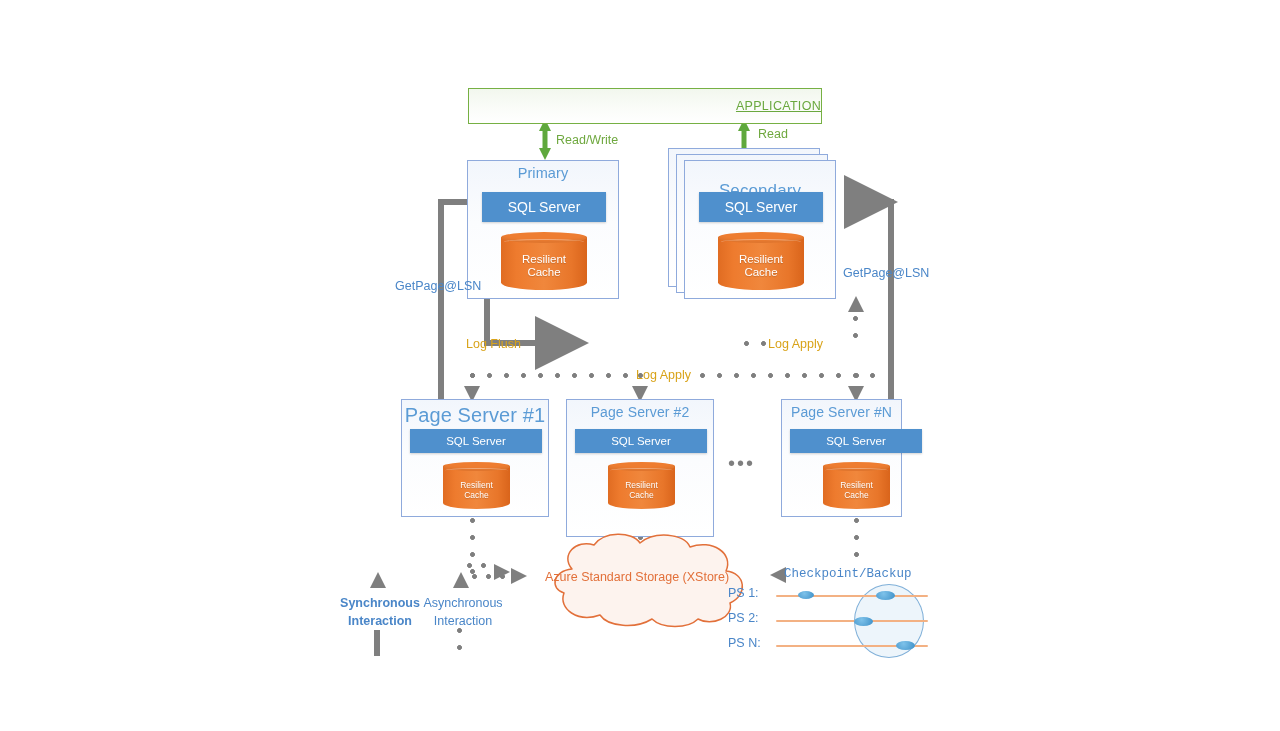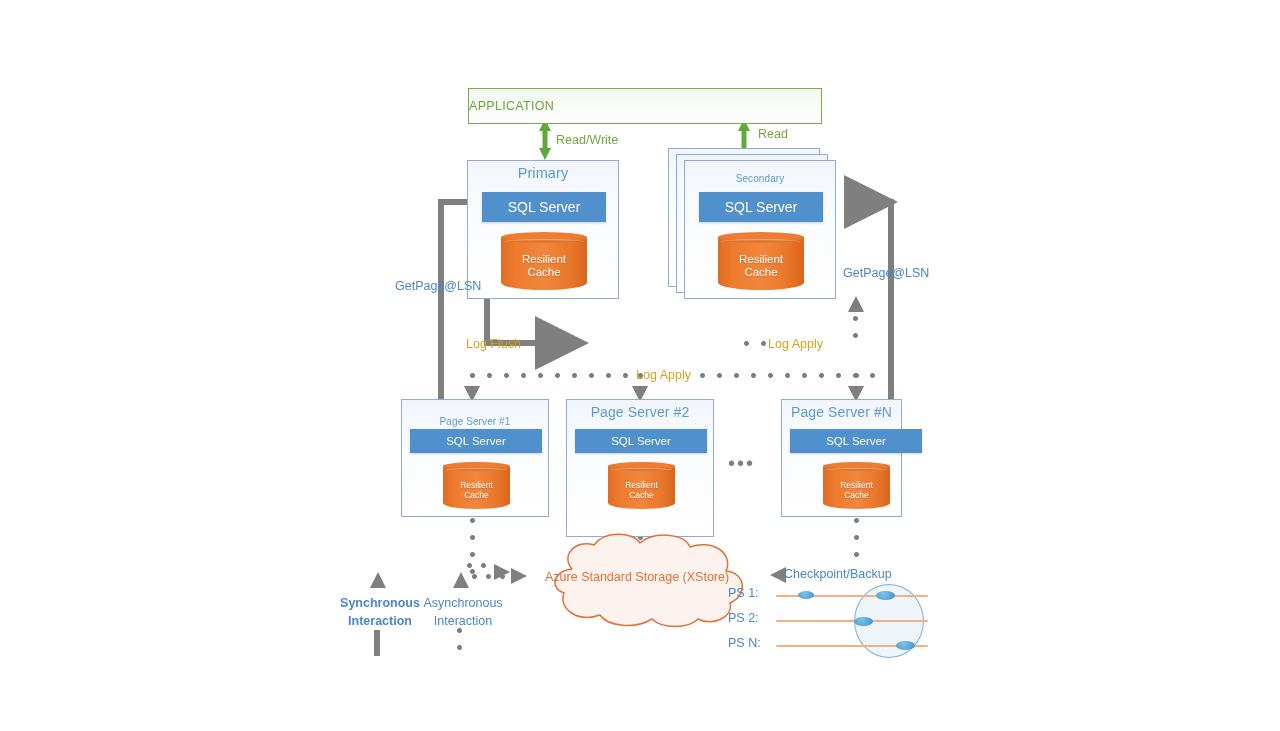--- a/index.html
+++ b/index.html
@@ -49,22 +49,22 @@
   .cyl .lbl{
     position:absolute;left:0;right:0;top:34%;
     text-align:center;color:#fff;line-height:1.12;
     text-shadow:0 1px 1px rgba(0,0,0,.18);
   }
 
   
   #application{
     border:1px solid #76B043;
     background:linear-gradient(to bottom,#F2F7EE 0%,#FAFCF8 55%,#FFFFFF 100%);
-    display:flex;align-items:center;justify-content:flex-start;
-    color:#6AA83E;font-size:12.5px;letter-spacing:.3px;
+    display:flex;align-items:center;justify-content:flex-end;
+    color:#6AA83E;font-size:12.5px;letter-spacing:.3px;text-decoration:underline;
   }
 
   
   .lbl-blue{position:absolute;color:#4A86C8;white-space:nowrap;}
   .lbl-green{position:absolute;color:#6FA83F;white-space:nowrap;}
   .lbl-gold{position:absolute;color:#D9A319;white-space:nowrap;}
   .lbl-orange{position:absolute;color:#E2703A;white-space:nowrap;}
 
   
   .dots-h{
@@ -230,21 +230,21 @@
       <div class="lbl" style="font-size:11.5px;">
         <div>Resilient</div>
         <div>Cache</div>
       </div>
     </div>
   </div>
 
   <div class="stackcopy" style="left:668px;top:148px;width:152px;height:139px;"></div>
   <div class="stackcopy" style="left:676px;top:154px;width:152px;height:139px;"></div>
   <div class="node" style="left:684px;top:160px;width:152px;height:139px;">
-    <div class="node-title" style="top:12px;font-size:10px;">Secondary</div>
+    <div class="node-title" style="top:20px;font-size:17px;">Secondary</div>
     <div class="sqlbox" style="left:14px;top:31px;width:124px;height:30px;font-size:14px;">
       <span>SQL Server</span>
     </div>
     <div class="cyl" style="left:33px;top:71px;width:86px;height:62px;">
       <div class="shadow"></div>
       <div class="body"></div>
       <div class="top"></div>
       <div class="ring"></div>
       <div class="lbl" style="font-size:11.5px;">
         <div>Resilient</div>
@@ -254,21 +254,21 @@
   </div>
 
   <div class="lbl-blue" style="left:395px;top:279px;font-size:12.5px;">GetPage@LSN</div>
   <div class="lbl-blue" style="left:843px;top:266px;font-size:12.5px;">GetPage@LSN</div>
 
   <div class="lbl-gold" style="left:466px;top:337px;font-size:12.5px;">Log Flush</div>
   <div class="lbl-gold" style="left:768px;top:337px;font-size:12.5px;">Log Apply</div>
   <div class="lbl-gold" style="left:636px;top:368px;font-size:12.5px;">Log Apply</div>
 
   <div class="node" style="left:401px;top:399px;width:148px;height:118px;">
-    <div class="node-title" style="top:16px;font-size:10px;">Page Server #1</div>
+    <div class="node-title" style="top:4px;font-size:20px;">Page Server #1</div>
     <div class="sqlbox" style="left:8px;top:29px;width:132px;height:24px;font-size:11.5px;">
       <span>SQL Server</span>
     </div>
     <div class="cyl" style="left:41px;top:62px;width:67px;height:50px;">
       <div class="shadow"></div>
       <div class="body"></div>
       <div class="top"></div>
       <div class="ring"></div>
       <div class="lbl" style="font-size:8.5px;top:38%;">
         <div>Resilient</div>
@@ -314,21 +314,21 @@
   </div>
 
   <svg class="abs" style="left:520px;top:533px;width:260px;height:92px;" viewBox="0 0 260 92">
     <path d="M52,36 C40,22 56,6 74,12 C84,-2 112,-2 120,10
              C134,-2 164,0 170,14 C192,6 214,20 206,38
              C226,40 228,62 210,70 C214,84 192,94 178,86
              C168,96 142,96 132,86 C116,96 88,94 80,82
              C58,90 38,76 44,60 C30,56 32,38 52,36 Z" fill="#FDF3EE" stroke="#E2703A" stroke-width="1.5" stroke-linejoin="round"></path>
   </svg>
   <div class="lbl-orange" style="left:545px;top:570px;font-size:12.5px;">Azure Standard Storage (XStore)</div>
-  <div class="lbl-blue" style="left:784px;top:567px;font-size:12.5px;">Checkpoint/Backup</div>
+  <div class="lbl-blue" style="left:784px;top:567px;font-size:12.5px;font-family:Liberation Mono, monospace;">Checkpoint/Backup</div>
 
   <div class="abs" style="left:728px;top:586px;width:204px;height:72px;">
     <div class="tl-oval" style="left:126px;top:-2px;width:68px;height:72px;"></div>
 
     <div class="lbl-blue" style="left:0px;top:0px;font-size:12.5px;">PS 1:</div>
     <div class="tl" style="left:48px;top:9px;width:152px;"></div>
     <div class="tl-dot" style="left:70px;top:5px;width:16px;height:8px;"></div>
     <div class="tl-dot" style="left:148px;top:5px;width:19px;height:9px;"></div>
 
     <div class="lbl-blue" style="left:0px;top:25px;font-size:12.5px;">PS 2:</div>

